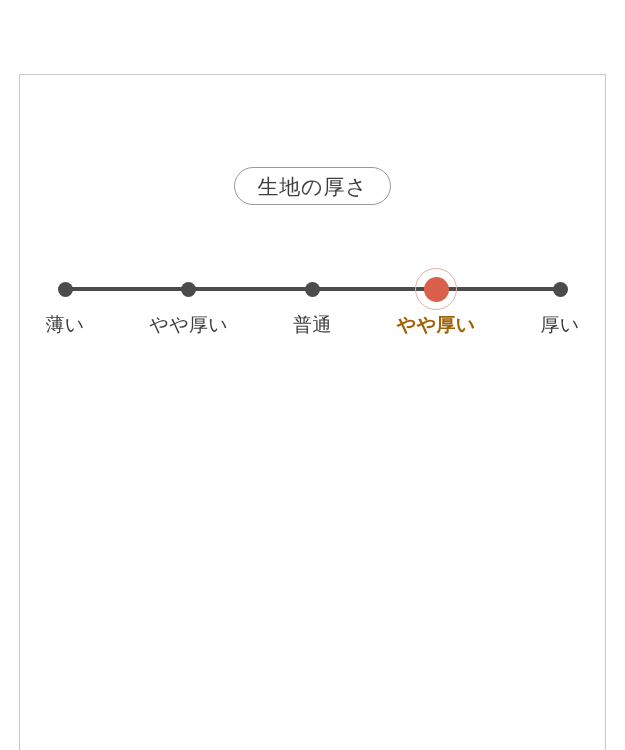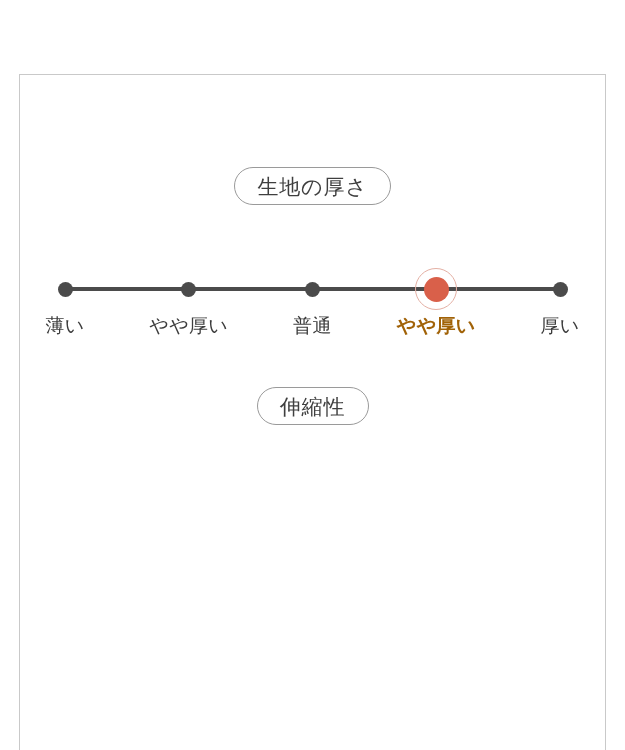--- a/index.html
+++ b/index.html
@@ -151,21 +151,21 @@
 </style>
 </head>
 <body>
 
 <div class="panel">
 
   <div class="section section-thickness">
     <div class="badge-row">
       <span class="badge">生地の厚さ</span>
     </div>
-    <div class="scale" style="margin-top:38px;">
+    <div class="scale" style="margin-top:38px;font-family:Liberation Mono, monospace;">
       <div class="scale-inner">
         <div class="track"></div>
 
         <div class="point" style="left:0%;">
 
           <span class="dot"></span>
           <span class="plabel">薄い</span>
         </div>
 
         <div class="point" style="left:25%;">
@@ -189,19 +189,16 @@
         <div class="point" style="left:100%;">
 
           <span class="dot"></span>
           <span class="plabel">厚い</span>
         </div>
       </div>
     </div>
   </div>
 
   <div class="section section-stretch">
-    <div class="badge-row">
-      <span class="badge">伸縮性</span>
-    </div>
   </div>
 
 
 </div>
 
 </body></html>

